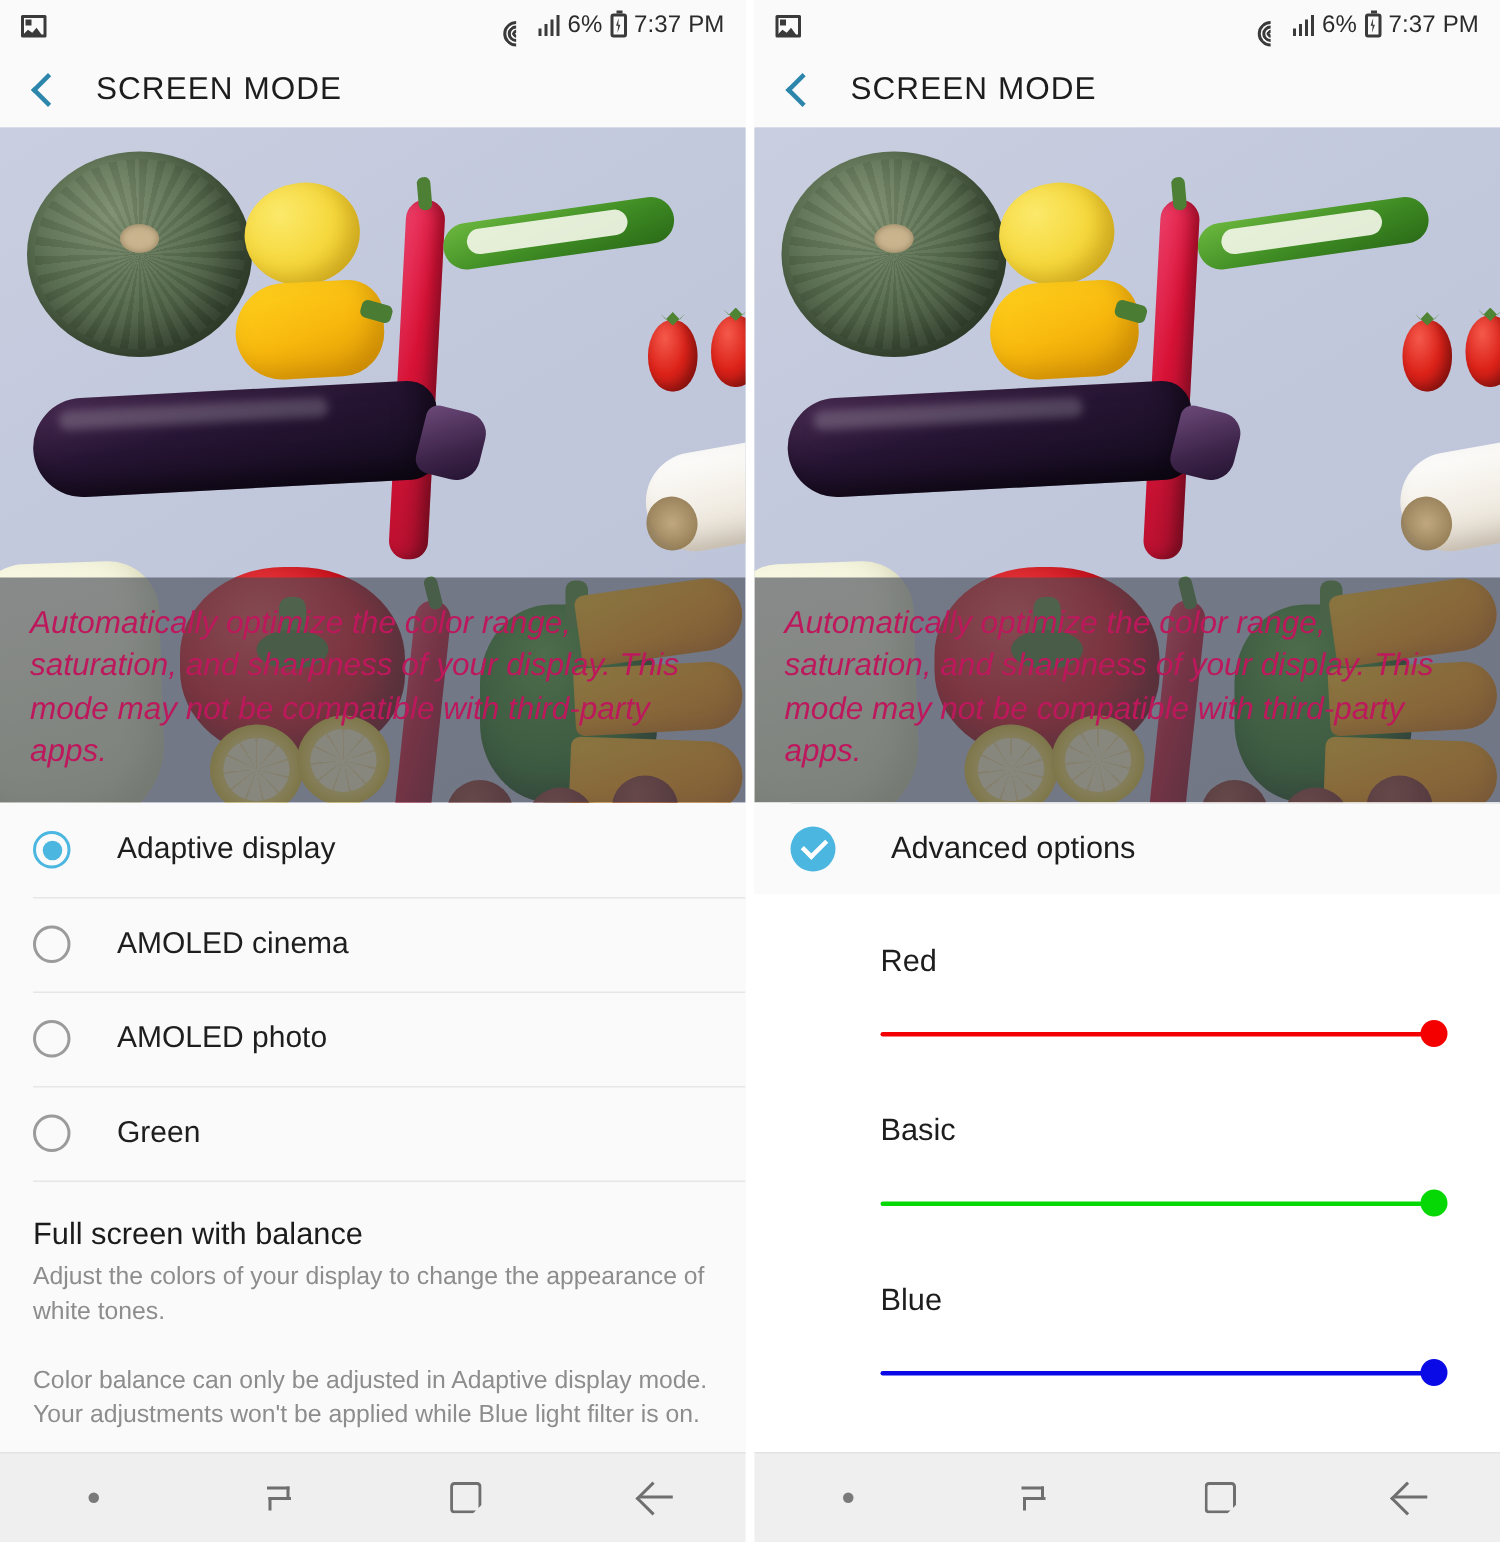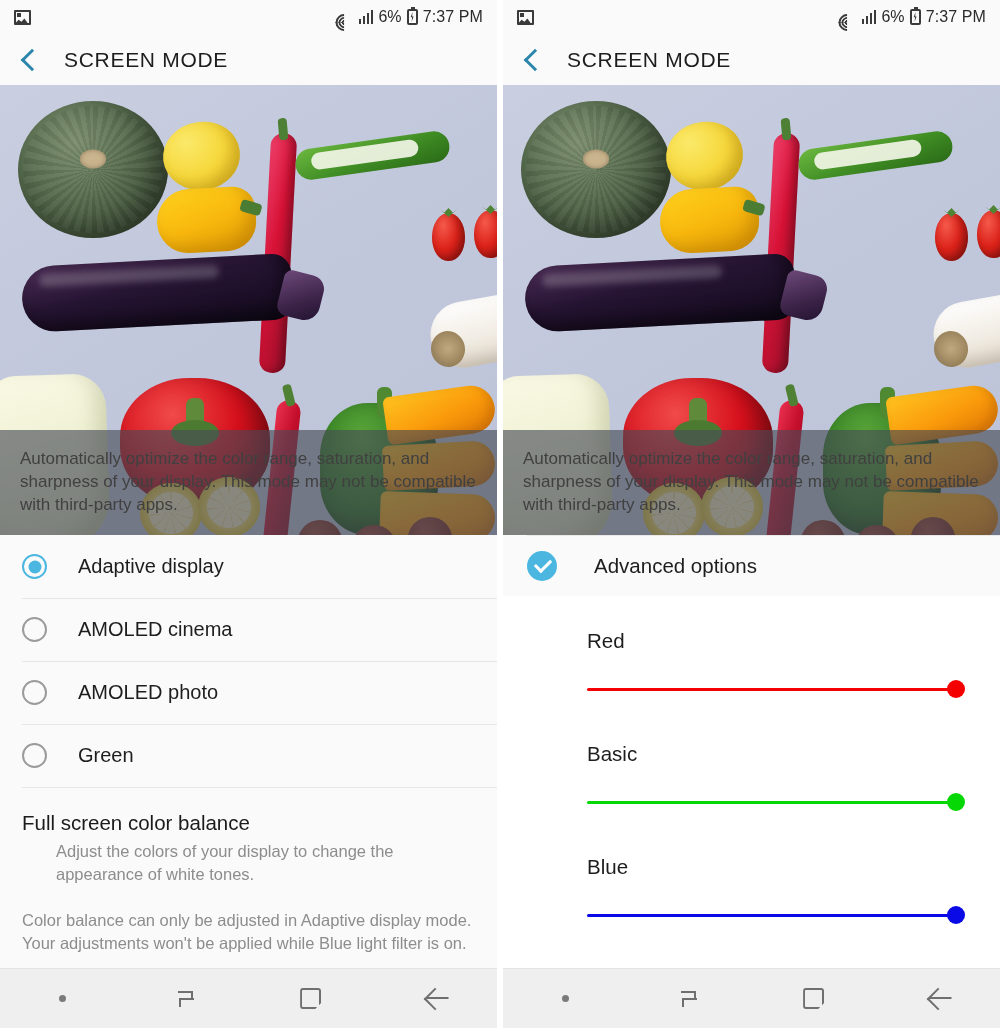--- a/index.html
+++ b/index.html
@@ -150,39 +150,39 @@
   .lemhalf::after{content:""; position:absolute; inset:9px; border-radius:50%;
     background:repeating-conic-gradient(from 10deg,#f8eec4 0deg 28deg,#efdc96 28deg 32deg);}
   .lh1{left:140px; top:398px;} .lh2{left:198px; top:392px;}
 
   .beet{ position:absolute; width:44px; height:42px; border-radius:50%;
     background:radial-gradient(ellipse at 38% 30%, #9e4535 0%, #7b2a21 55%, #531611 100%); }
   .b1{left:298px; top:435px;} .b2{left:352px; top:440px;} .b3{left:408px; top:432px;}
 
   .caption {
     position:absolute; left:0; right:0; bottom:0; padding:17px 20px 19px 20px;
-    background:rgba(70,74,86,.63); color:#404040; font-size:17px; line-height:1.36;
+    background:rgba(70,74,86,.63); color:#be185d; font-size:21px; line-height:1.36;font-style:italic;
   }
 
   
   .list { background:#fafafa; flex:1 1 auto; overflow:hidden; }
   .opt { display:flex; align-items:center; height:63px; padding:0 0 0 22px; position:relative; }
   .opt + .opt::before, .sep-top::before {
     content:""; position:absolute; left:22px; right:0; top:0; height:1px; background:#e6e6e6;
   }
   .radio { width:25px; height:25px; border-radius:50%; border:2px solid #9b9b9b; flex:0 0 25px; }
   .radio.on { border-color:#4bb6e0; position:relative; }
   .radio.on::after{content:""; position:absolute; left:50%; top:50%; transform:translate(-50%,-50%);
     width:13px; height:13px; border-radius:50%; background:#4bb6e0;}
   .opt-label { font-size:20px; color:#1e1e1e; margin-left:31px; }
 
   .balance { padding:24px 22px 0 22px; position:relative; }
   .balance::before{content:""; position:absolute; left:22px; right:0; top:0; height:1px; background:#e6e6e6;}
   .bal-title { font-size:20.5px; color:#1b1b1b; margin-bottom:5px; }
-  .bal-desc { font-size:16.5px; color:#8d8d8d; line-height:1.42;margin-left:34px; }
+  .bal-desc { font-size:16.5px; color:#8d8d8d; line-height:1.42; }
   .bal-note { font-size:16.5px; color:#8d8d8d; line-height:1.42; margin-top:22px; }
 
   
   .advrow { display:flex; align-items:center; height:62px; background:#fafafa; padding-left:24px; position:relative; }
   .advrow::before{content:""; position:absolute; left:24px; right:0; top:0; height:1px; background:#e9e9e9;}
   .check { width:30px; height:30px; border-radius:50%; background:#4bb6e0; position:relative; flex:0 0 30px; }
   .check::after{content:""; position:absolute; left:8px; top:8px; width:13px; height:7px;
     border-left:3px solid #fff; border-bottom:3px solid #fff; transform:rotate(-45deg);}
   .adv-label { font-size:20.5px; color:#1d1d1d; margin-left:37px; }
 
@@ -299,21 +299,21 @@
       <div class="opt">
         <span class="radio"></span>
         <span class="opt-label">AMOLED photo</span>
       </div>
       <div class="opt">
         <span class="radio"></span>
         <span class="opt-label">Green</span>
       </div>
 
       <div class="balance">
-        <div class="bal-title">Full screen color balance</div>
+        <div class="bal-title">Full screen with balance</div>
         <div class="bal-desc">Adjust the colors of your display to change the appearance of white tones.</div>
         <div class="bal-note">Color balance can only be adjusted in Adaptive display mode. Your adjustments won't be applied while Blue light filter is on.</div>
       </div>
     </div>
 
     <div class="navbar">
       <div class="navcell">
           <span class="nav-dot"></span>
         </div>
       <div class="navcell">

